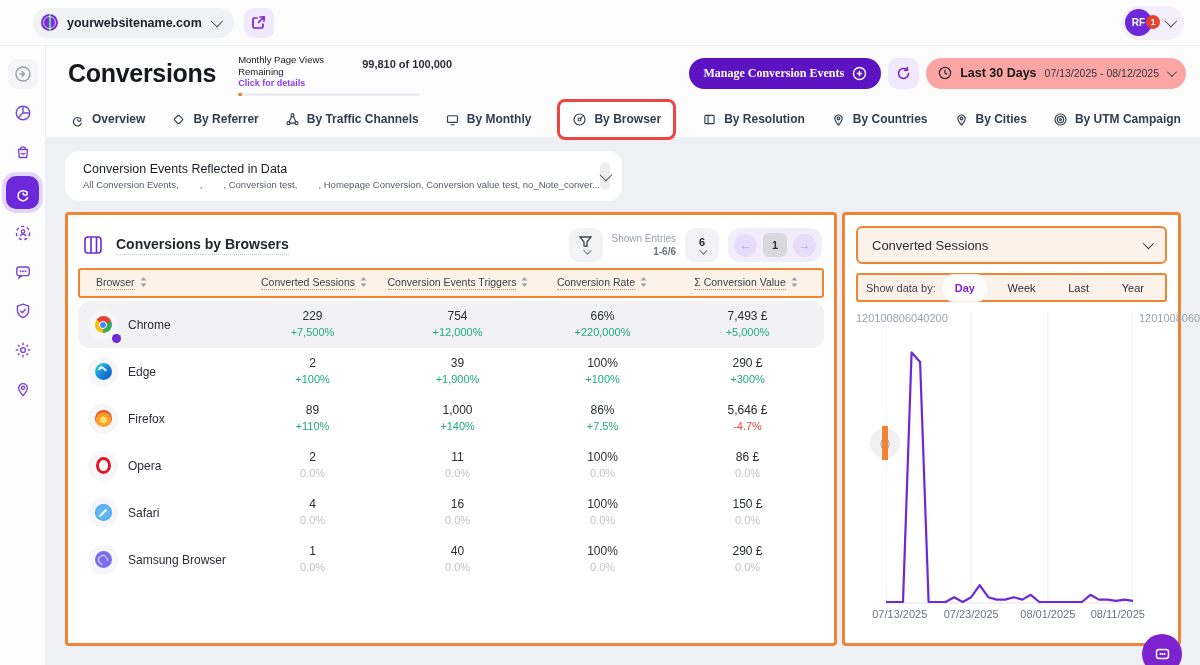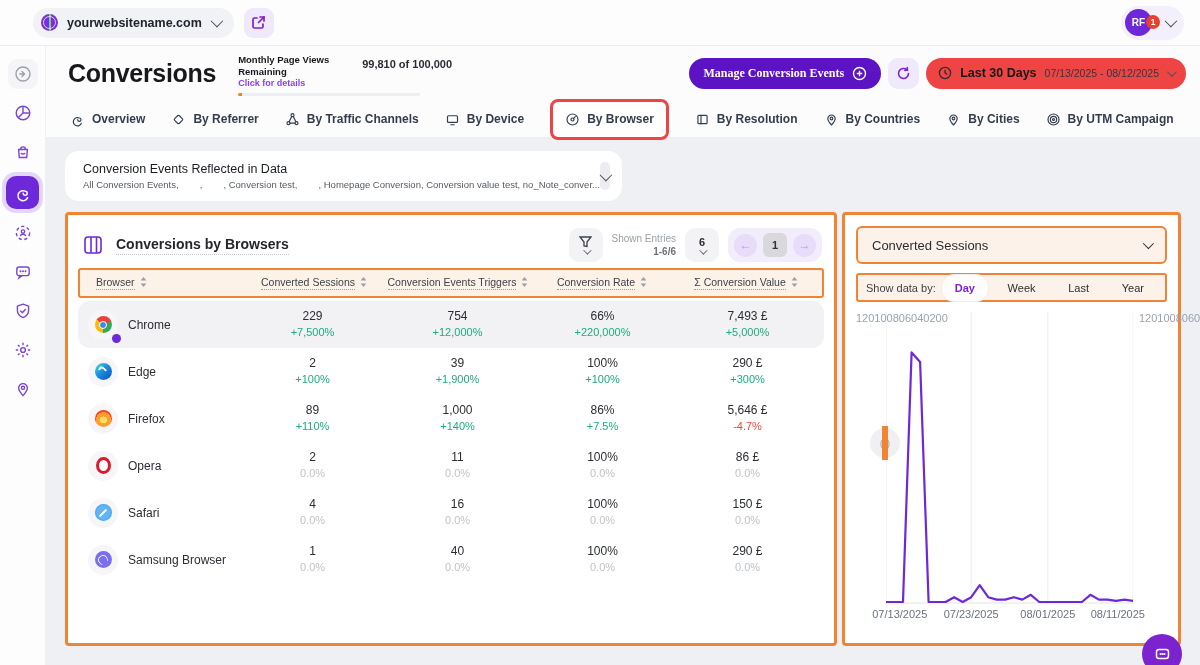--- a/index.html
+++ b/index.html
@@ -25,29 +25,29 @@
   .side-btn.muted { background:#f5f5f7; color:#9aa1ab; }
   .side-btn.active { background:#6d28d9; color:#fff; width:33px; height:33px; border-radius:10px; box-shadow:0 0 0 4px #e4d5fb; }
   .side-btn svg { display:block; }
 
   
   .headband { position:absolute; left:46px; top:46px; width:1154px; height:92px; background:#fcfcfd; border-bottom:1px solid #eceef2; z-index:2; }
   .head-row { display:flex; align-items:center; height:54px; padding-left:22px; }
   .page-title { font-size:25px; font-weight:800; color:#17181c; letter-spacing:-.3px; }
   .quota { margin-left:22px; width:188px; position:relative; top:2px; }
   .quota-top { display:flex; gap:6px; }
-  .quota-label { font-size:9.5px; font-weight:700; color:#17181c; line-height:1.25; width:118px; }
+  .quota-label { font-size:9.5px; font-weight:400; color:#17181c; line-height:1.25; width:118px; }
   .quota-value { font-size:11px; font-weight:700; color:#2a2d33; white-space:nowrap; position:relative; top:4px; }
   .quota-link { font-size:9px; font-weight:600; color:#8b3dff; cursor:pointer; }
   .quota-bar { margin-top:5px; width:182px; height:3.5px; border-radius:2px; background:#eceef1; overflow:hidden; }
   .quota-bar .fill { width:4px; height:100%; background:#f08034; }
   .head-actions { margin-left:auto; margin-right:14px; display:flex; align-items:center; gap:7px; }
   .manage-btn { height:31px; border-radius:16px; background:#5c13c4; color:#fff; font-size:12px; font-weight:700; display:flex; align-items:center; gap:8px; padding:0 14px; border:none; cursor:pointer;font-family:Liberation Serif, serif; }
   .refresh-btn { width:31px; height:31px; border-radius:10px; background:#efe9fb; display:flex; align-items:center; justify-content:center; cursor:pointer; }
-  .date-pill { height:31px; border-radius:16px; background:#ef4444; display:flex; align-items:center; gap:8px; padding:0 12px; cursor:pointer; }
+  .date-pill { height:31px; border-radius:16px; background:#fca5a5; display:flex; align-items:center; gap:8px; padding:0 12px; cursor:pointer; }
   .date-pill .preset { font-size:12.5px; font-weight:700; color:#17181c; }
   .date-pill .range { font-size:10.5px; color:#33373f; }
   .date-pill .chev { width:7px; height:7px; }
 
   
   .tabs { display:flex; align-items:center; gap:26px; padding-left:24px; height:38px; }
   .tab { display:flex; align-items:center; gap:7px; font-size:12px; font-weight:600; color:#333d4e; cursor:pointer; white-space:nowrap; }
   .tab svg { display:block; }
   .tab.active { border:3px solid #ef4444; border-radius:8px; padding:10px 12px; background:#fff; }
 
@@ -279,21 +279,21 @@
         </span>
         <span>By Traffic Channels</span>
       </div>
       <div class="tab">
         <span>
           <svg width="15" height="15" viewBox="0 0 18 18" fill="none" stroke="#333d4e" stroke-width="1.4" stroke-linecap="round" stroke-linejoin="round">
             <rect x="3" y="4.5" width="12" height="8" rx="1.2"></rect>
             <path d="M7 15.3h4"></path>
           </svg>
         </span>
-        <span>By Device</span>
+        <span>By Monthly</span>
       </div>
       <div class="tab active">
         <span>
           <svg width="15" height="15" viewBox="0 0 18 18" fill="none" stroke="#333d4e" stroke-width="1.4" stroke-linecap="round" stroke-linejoin="round">
             <circle cx="9" cy="9" r="6.6"></circle>
             <circle cx="9" cy="9" r="1.8"></circle>
             <path d="M10.4 7.6l2-2"></path>
           </svg>
         </span>
         <span>By Browser</span>

